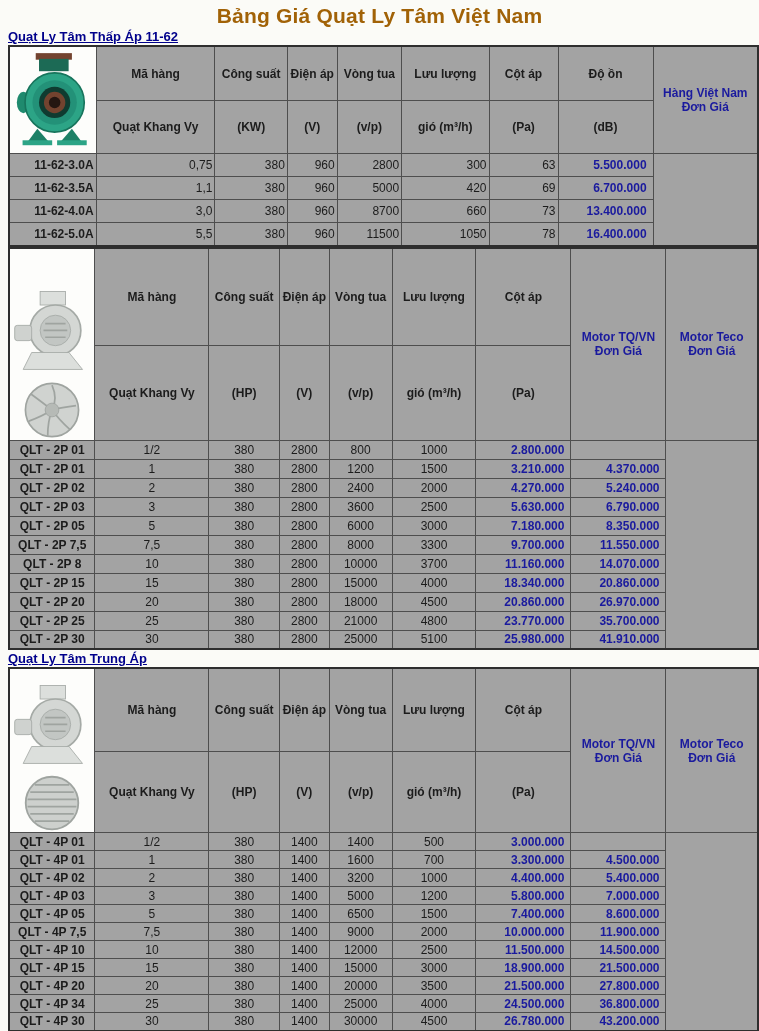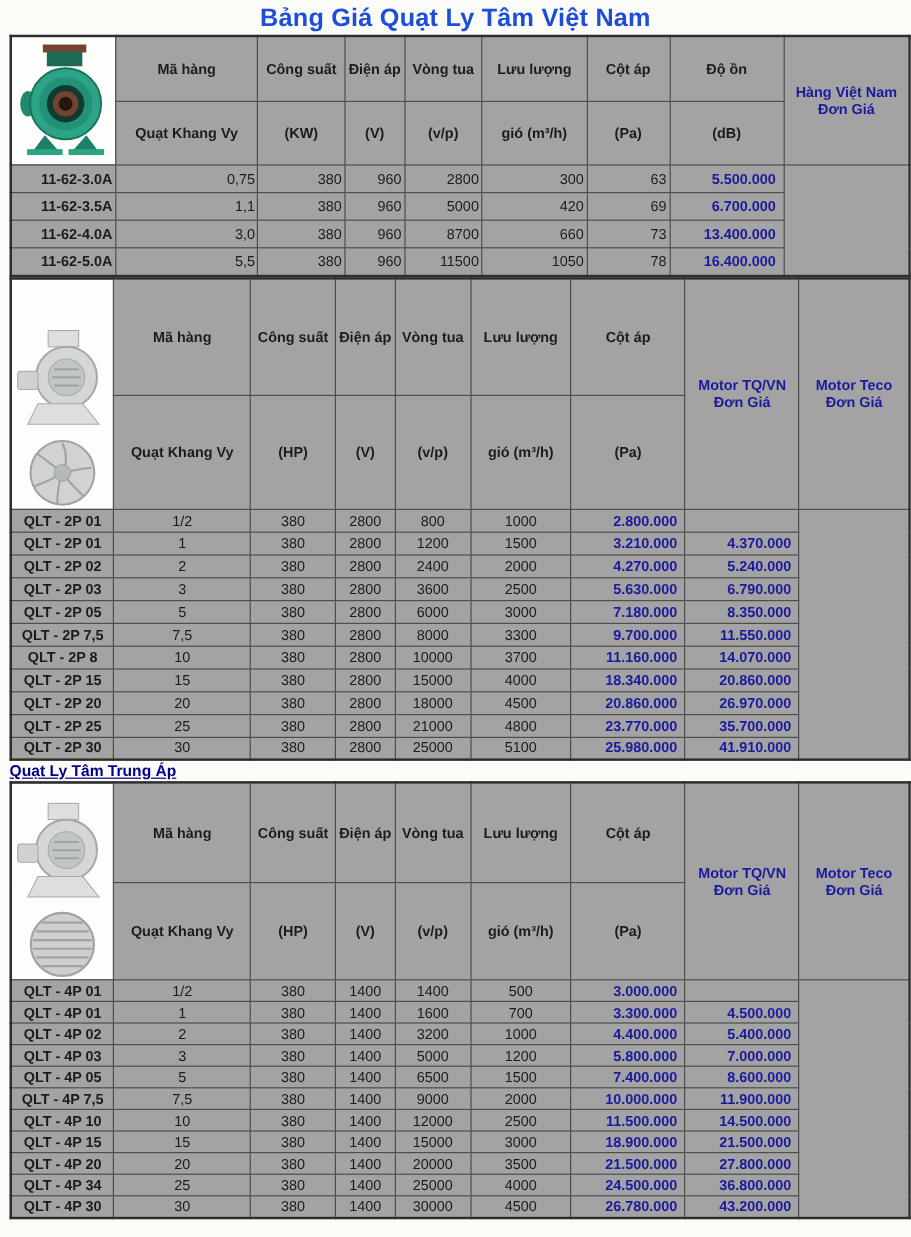--- a/index.html
+++ b/index.html
@@ -4,21 +4,21 @@
 <title>Bảng Giá Quạt Ly Tâm Việt Nam</title>
 <style>
   * { box-sizing: border-box; margin: 0; padding: 0; }
   html,body { width: 759px; height: 1031px; overflow: hidden; }
   body {
     background: #fbfbf7;
     font-family: "Liberation Sans", sans-serif;
     color: #1c1c1c;
   }
   h1.title {
-    color: #1d4ed8;
+    color: #a16207;
     text-align: center;
     font-size: 21px;
     line-height: 25px;
     font-weight: bold;
     margin: 3px 0 1px 0;
     letter-spacing: 0.2px;
   }
   .section-title {
     color: #00008b;
     font-weight: bold;
@@ -66,20 +66,21 @@
   .t2 td.img-cell { vertical-align: top; }
   .t2 .photos { padding-top: 14px; }
 </style>
 </head>
 <body>
 
 <div class="page">
   <h1 class="title">Bảng Giá Quạt Ly Tâm Việt Nam</h1>
   <div id="tables-root">
       <div>
+        <div class="section-title">Quạt Ly Tâm Thấp Áp 11-62</div>
         <table class="price-table t0">
           <colgroup>
             <col style="width: 88px;">
             <col style="width: 121px;">
             <col style="width: 73px;">
             <col style="width: 50px;">
             <col style="width: 65px;">
             <col style="width: 89px;">
             <col style="width: 71px;">
             <col style="width: 80px;">

